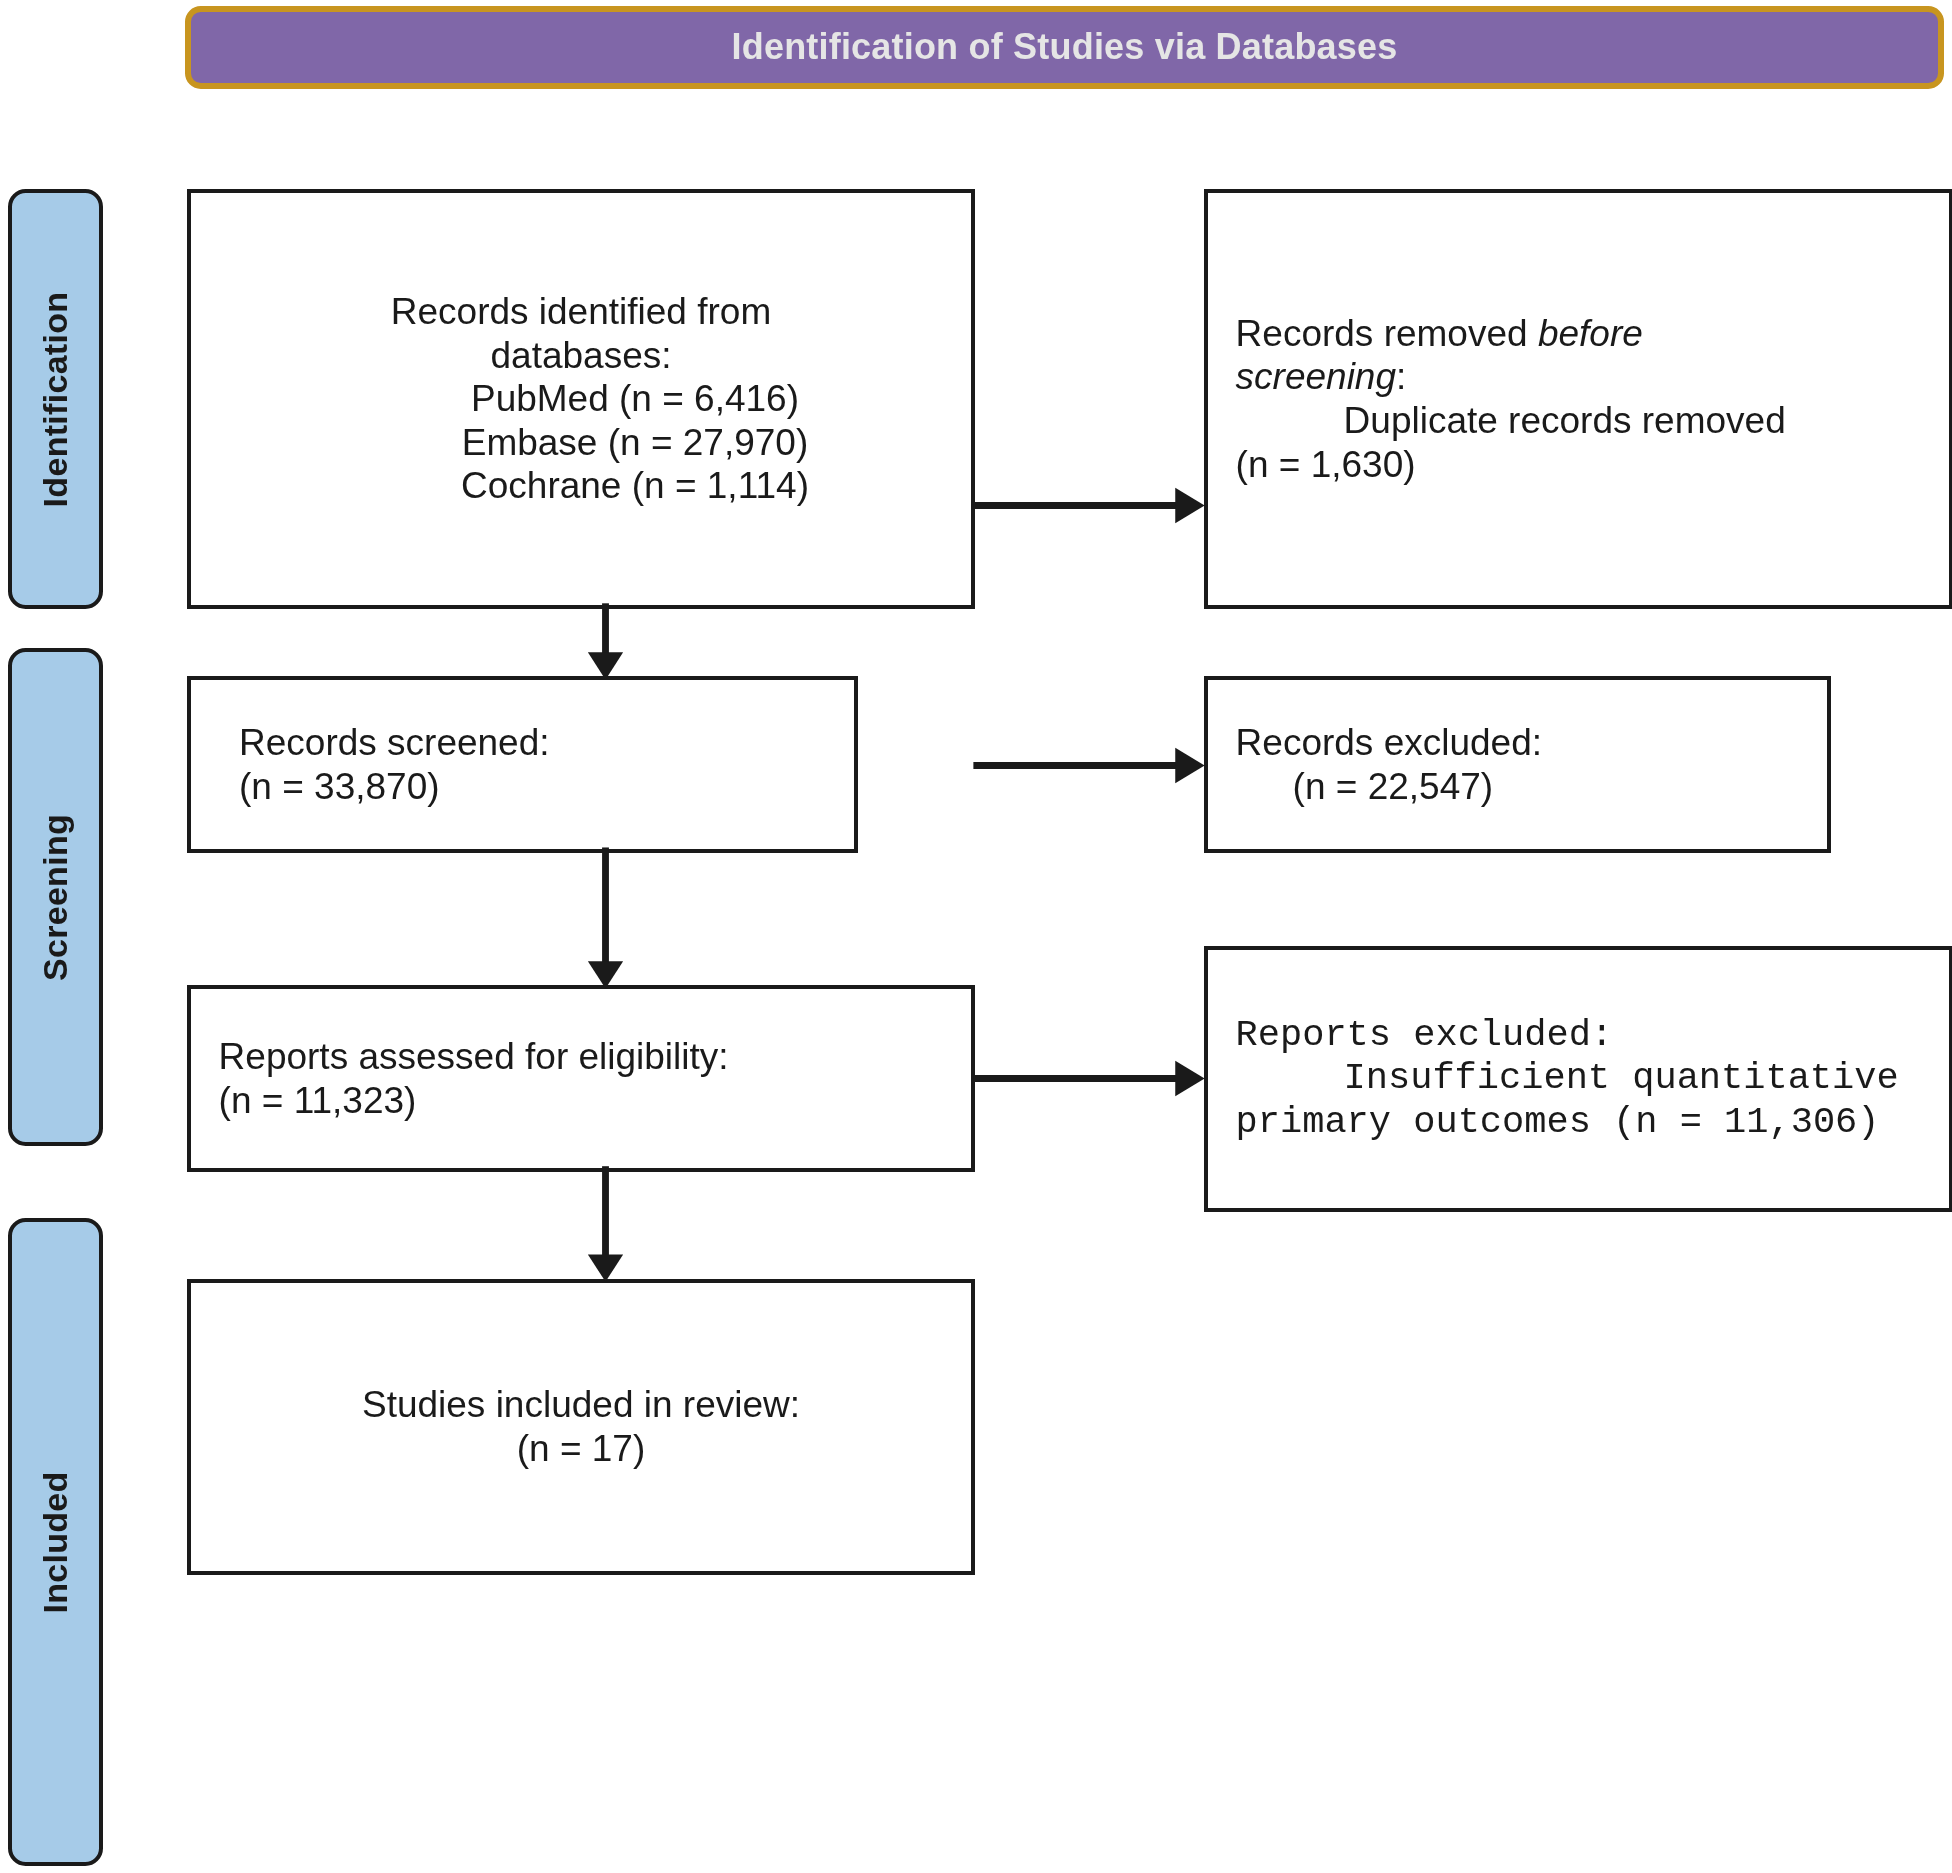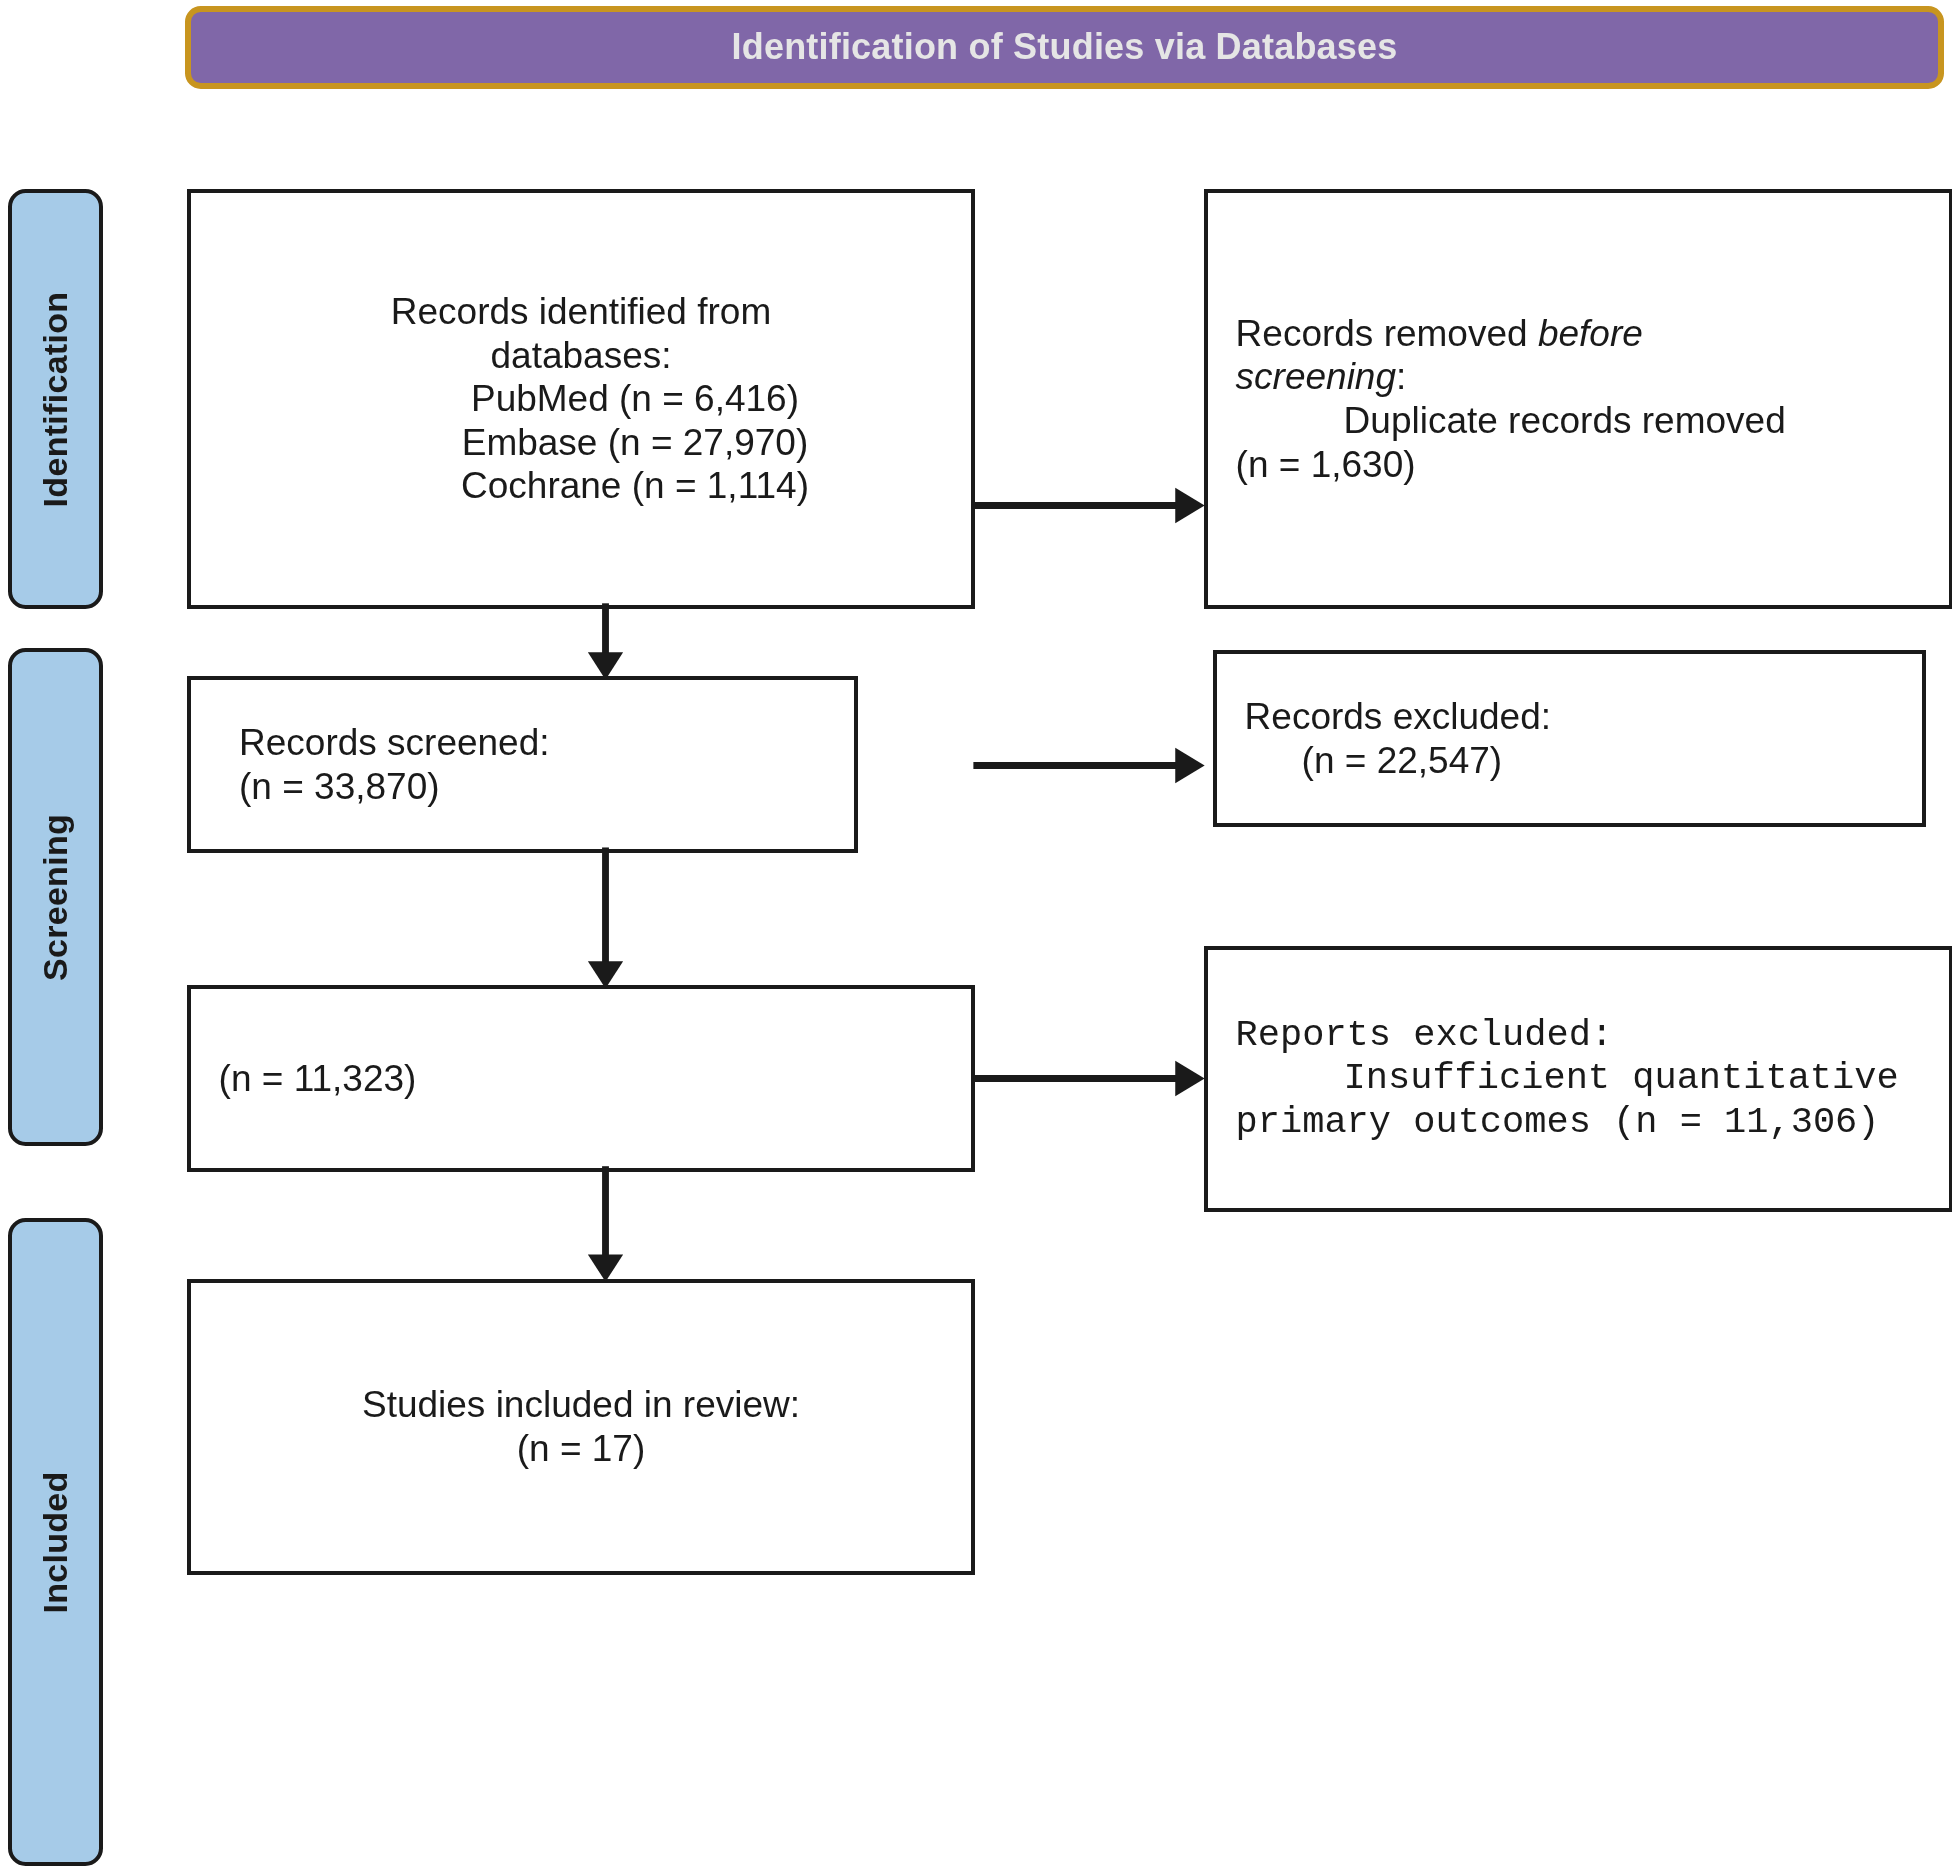--- a/index.html
+++ b/index.html
@@ -87,21 +87,21 @@
     white-space: pre-wrap;
   }
   .box p.indent { text-indent: 108px; }
   .box p.indent-sm { text-indent: 57px; }
   .box em { font-style: italic; }
 
   
   #box-identified  { left: 187px;  top: 189px;  width: 788px;  height: 420px; text-align: center; }
   #box-removed     { left: 1204px; top: 189px;  width: 749px;  height: 420px; }
   #box-screened    { left: 187px;  top: 676px;  width: 671px;  height: 177px; padding-left: 48px; }
-  #box-excluded    { left: 1204px; top: 650px;  width: 713px;  height: 177px; margin-left: 9px; }
+  #box-excluded    { left: 1204px; top: 676px;  width: 627px;  height: 177px; }
   #box-eligibility { left: 187px;  top: 985px; width: 788px;  height: 187px; }
   #box-reports-ex  { left: 1204px; top: 946px;  width: 749px;  height: 266px; font-family: Liberation Mono, monospace; }
   #box-included    { left: 187px;  top: 1279px; width: 788px;  height: 296px; align-items: center; }
 
   
   .arrow {
     position: absolute;
   }
   .arrow svg { display: block; }
 </style>
@@ -143,20 +143,21 @@
     <p>Records screened:</p>
     <p>(n = 33,870)</p>
   </div>
 
   <div class="box" id="box-excluded">
     <p>Records excluded:</p>
     <p class="indent-sm">(n = 22,547)</p>
   </div>
 
   <div class="box" id="box-eligibility">
+    <p>Reports assessed for eligibility:</p>
     <p>(n = 11,323)</p>
   </div>
 
   <div class="box" id="box-reports-ex">
     <p>Reports excluded:</p>
     <p class="indent">Insufficient quantitative</p>
     <p>primary outcomes (n = 11,306)</p>
   </div>
 
   <div class="box" id="box-included">

